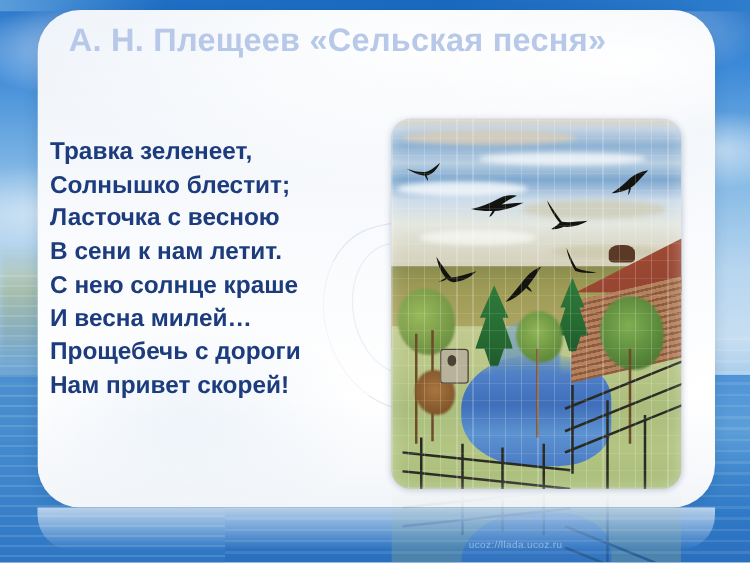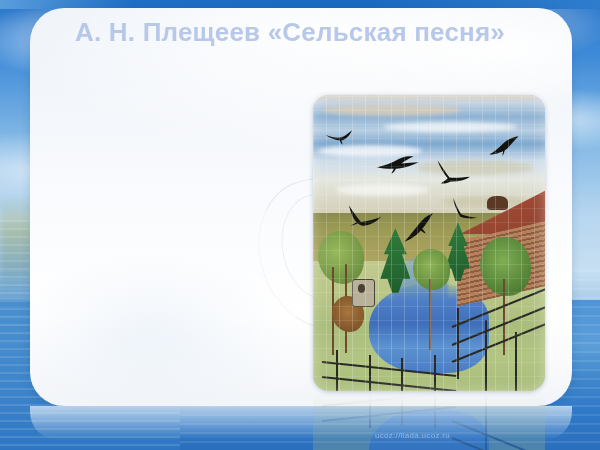--- a/index.html
+++ b/index.html
@@ -107,21 +107,21 @@
     border-radius: 50%;
     border: 1px solid rgba(150,175,205,.35);
     pointer-events: none;
   }
 
   
   .title {
     position: absolute;
     left: 55px; top: 16px;
     width: 450px;
-    text-align: right;
+    text-align: left;
     font-size: 26px;
     font-weight: bold;
     line-height: 1.28;
     color: #b7c8e9;
     letter-spacing: .2px;
   }
 
   
   .poem {
     position: absolute;
@@ -311,20 +311,28 @@
 
   <div class="panel">
     <div class="panel-sheen"></div>
     <div class="panel-swirl"></div>
     <div class="panel-swirl2"></div>
     <div class="panel-dot"></div>
   </div>
 
   <div class="title">А. Н. Плещеев «Сельская песня»</div>
 
+  <div class="poem">  Травка зеленеет,
+Солнышко блестит;
+Ласточка с весною
+В сени к нам летит.
+С нею солнце краше
+И весна милей…
+Прощебечь с дороги
+Нам привет скорей!</div>
 
   <div class="art-wrap">
     <div class="art">
 
       <div class="art-sky"></div>
 
       <div class="cloudstreak" style="left:4%;top:3%;width:60%;height:4%;background:rgba(222,205,180,.75);"></div>
       <div class="cloudstreak" style="left:30%;top:9%;width:58%;height:3.5%;background:rgba(255,255,255,.7);"></div>
       <div class="cloudstreak" style="left:2%;top:17%;width:45%;height:4%;background:rgba(255,255,255,.75);"></div>
       <div class="cloudstreak" style="left:45%;top:22%;width:50%;height:5%;background:rgba(205,200,170,.65);"></div>

